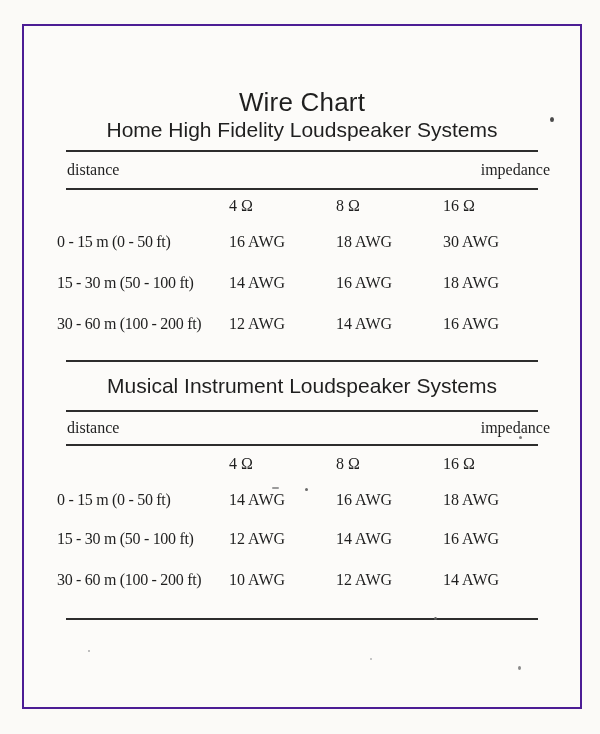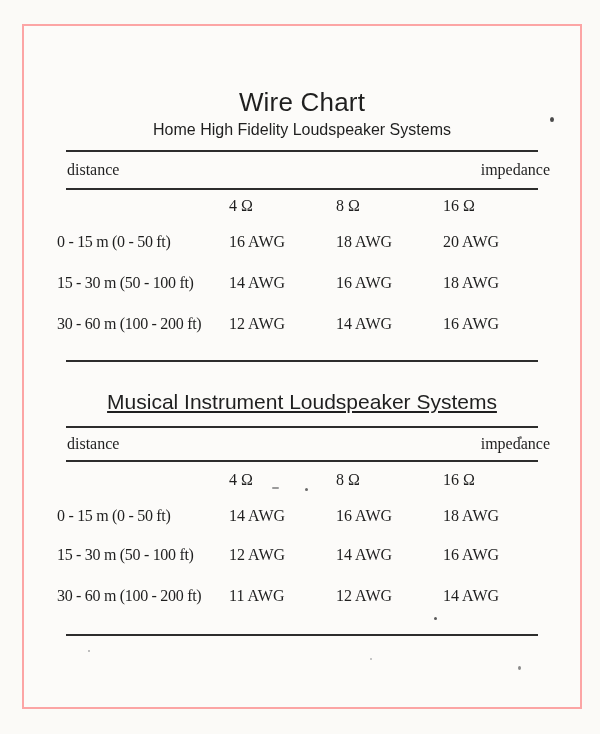--- a/index.html
+++ b/index.html
@@ -16,42 +16,41 @@
     position: relative;
     width: 600px;
     height: 734px;
   }
   .box {
     position: absolute;
     left: 22px;
     top: 24px;
     width: 556px;
     height: 681px;
-    border: 2px solid #fca5a5;
+    border: 2px solid #4c1d95;
     background: #fcfbf9;
     box-sizing: content-box;
   }
   .title {
     margin-top: 61px;
     line-height: 30px;
     font-size: 26px;
     text-align: center;
     letter-spacing: 0.2px;
   }
   .subtitle {
     line-height: 26px;
-    font-size: 16px;
+    font-size: 21px;
     text-align: center;
   }
   .section-title {
-    margin-top: 27px;
+    margin-top: 11px;
     line-height: 26px;
     font-size: 21px;
     text-align: center;
-    text-decoration: underline;
   }
   .rule {
     height: 0;
     border-top: 2px solid #2d2d2d;
     margin: 0 42px;
   }
   .rule.mt7  { margin-top: 7px; }
   .rule.mt16 { margin-top: 16px; }
   .rule.mt11 { margin-top: 11px; }
   .rule.mt18 { margin-top: 18px; }
@@ -111,21 +110,21 @@
       <div class="dcell"></div>
       <div class="vcell">4 Ω</div>
       <div class="vcell">8 Ω</div>
       <div class="vcell">16 Ω</div>
     </div>
 
     <div class="trow h40">
       <div class="dcell">0 - 15 m (0 - 50 ft)</div>
       <div class="vcell">16 AWG</div>
       <div class="vcell">18 AWG</div>
-      <div class="vcell">20 AWG</div>
+      <div class="vcell">30 AWG</div>
     </div>
 
     <div class="trow h42">
       <div class="dcell">15 - 30 m (50 - 100 ft)</div>
       <div class="vcell">14 AWG</div>
       <div class="vcell">16 AWG</div>
       <div class="vcell">18 AWG</div>
     </div>
 
     <div class="trow h40">
@@ -164,21 +163,21 @@
 
     <div class="trow h42">
       <div class="dcell">15 - 30 m (50 - 100 ft)</div>
       <div class="vcell">12 AWG</div>
       <div class="vcell">14 AWG</div>
       <div class="vcell">16 AWG</div>
     </div>
 
     <div class="trow h40">
       <div class="dcell">30 - 60 m (100 - 200 ft)</div>
-      <div class="vcell">11 AWG</div>
+      <div class="vcell">10 AWG</div>
       <div class="vcell">12 AWG</div>
       <div class="vcell">14 AWG</div>
     </div>
 
     <div class="rule mt18"></div>
 
   </div>
 
   <i class="speck" style="left:550px; top:117px; width:4px; height:5px;  background:#4a4a4a;"></i>
   <i class="speck" style="left:519px; top:436px; width:3px; height:3px;  background:#7a7a7a;"></i>

